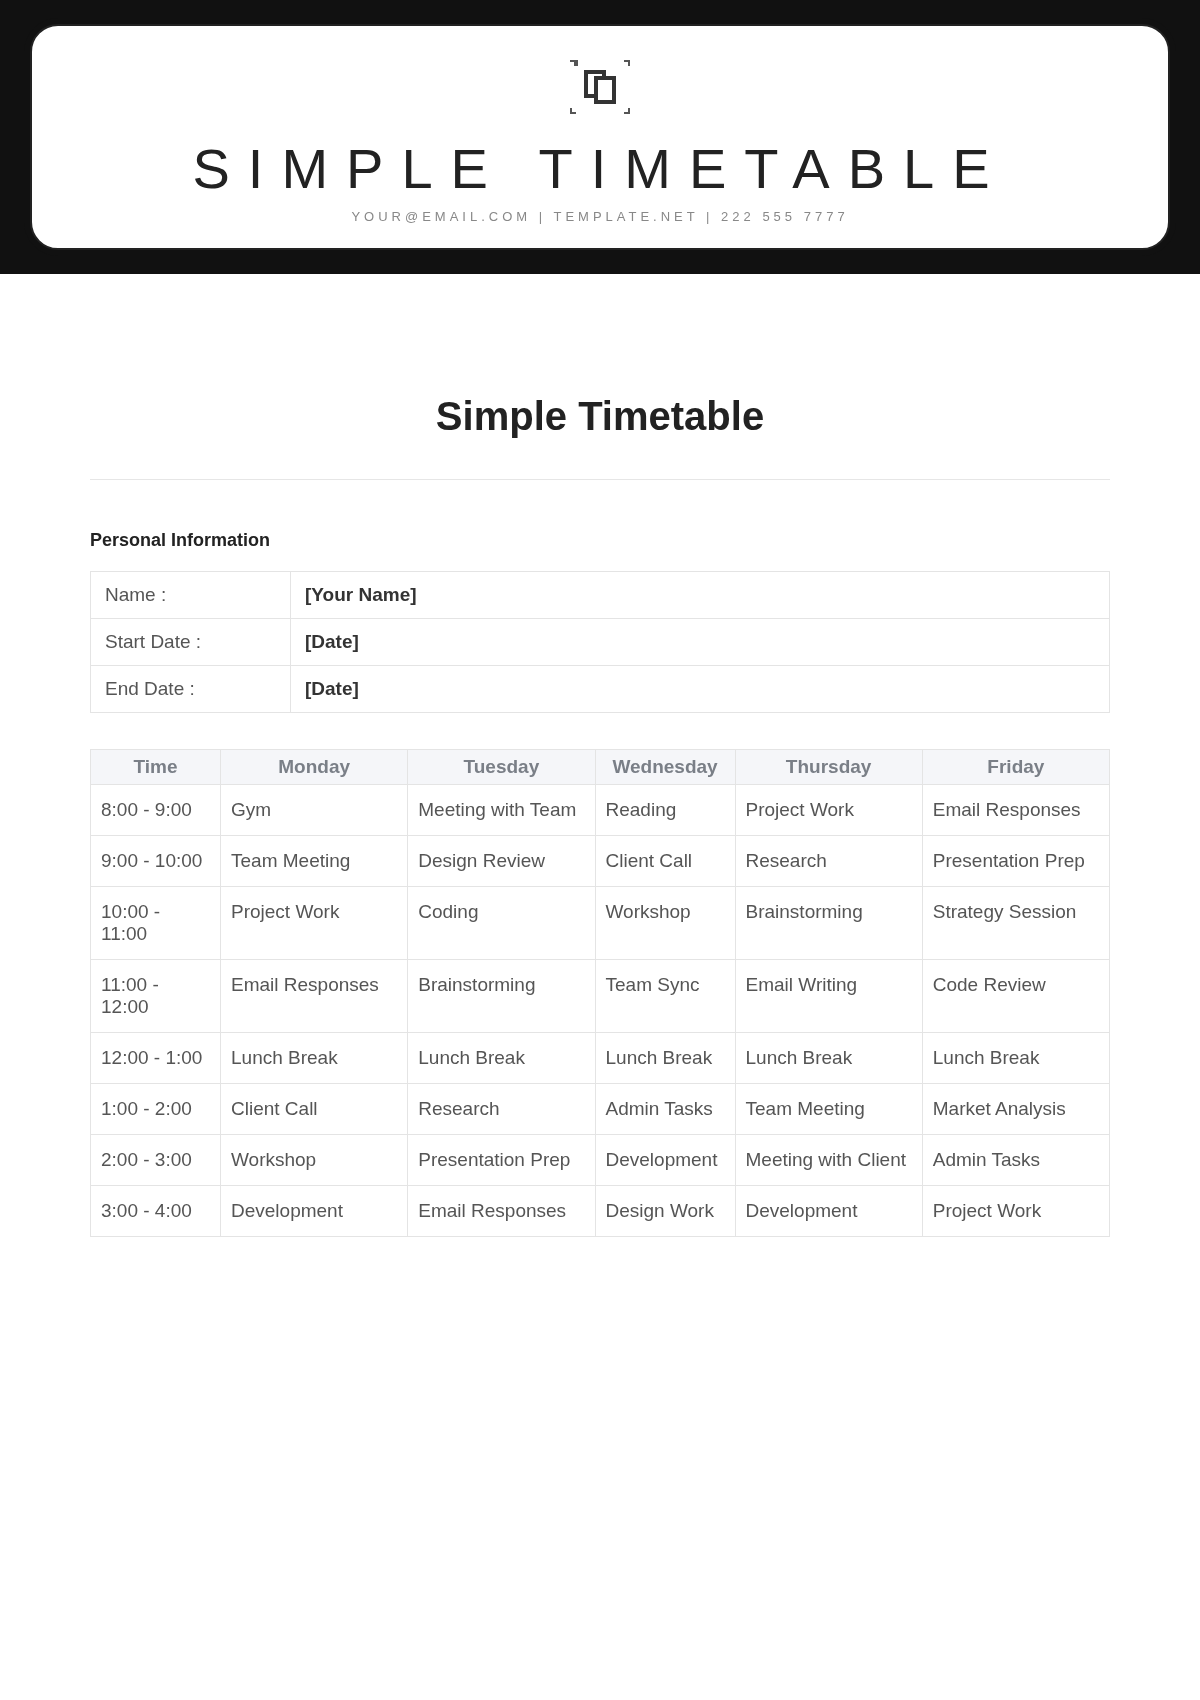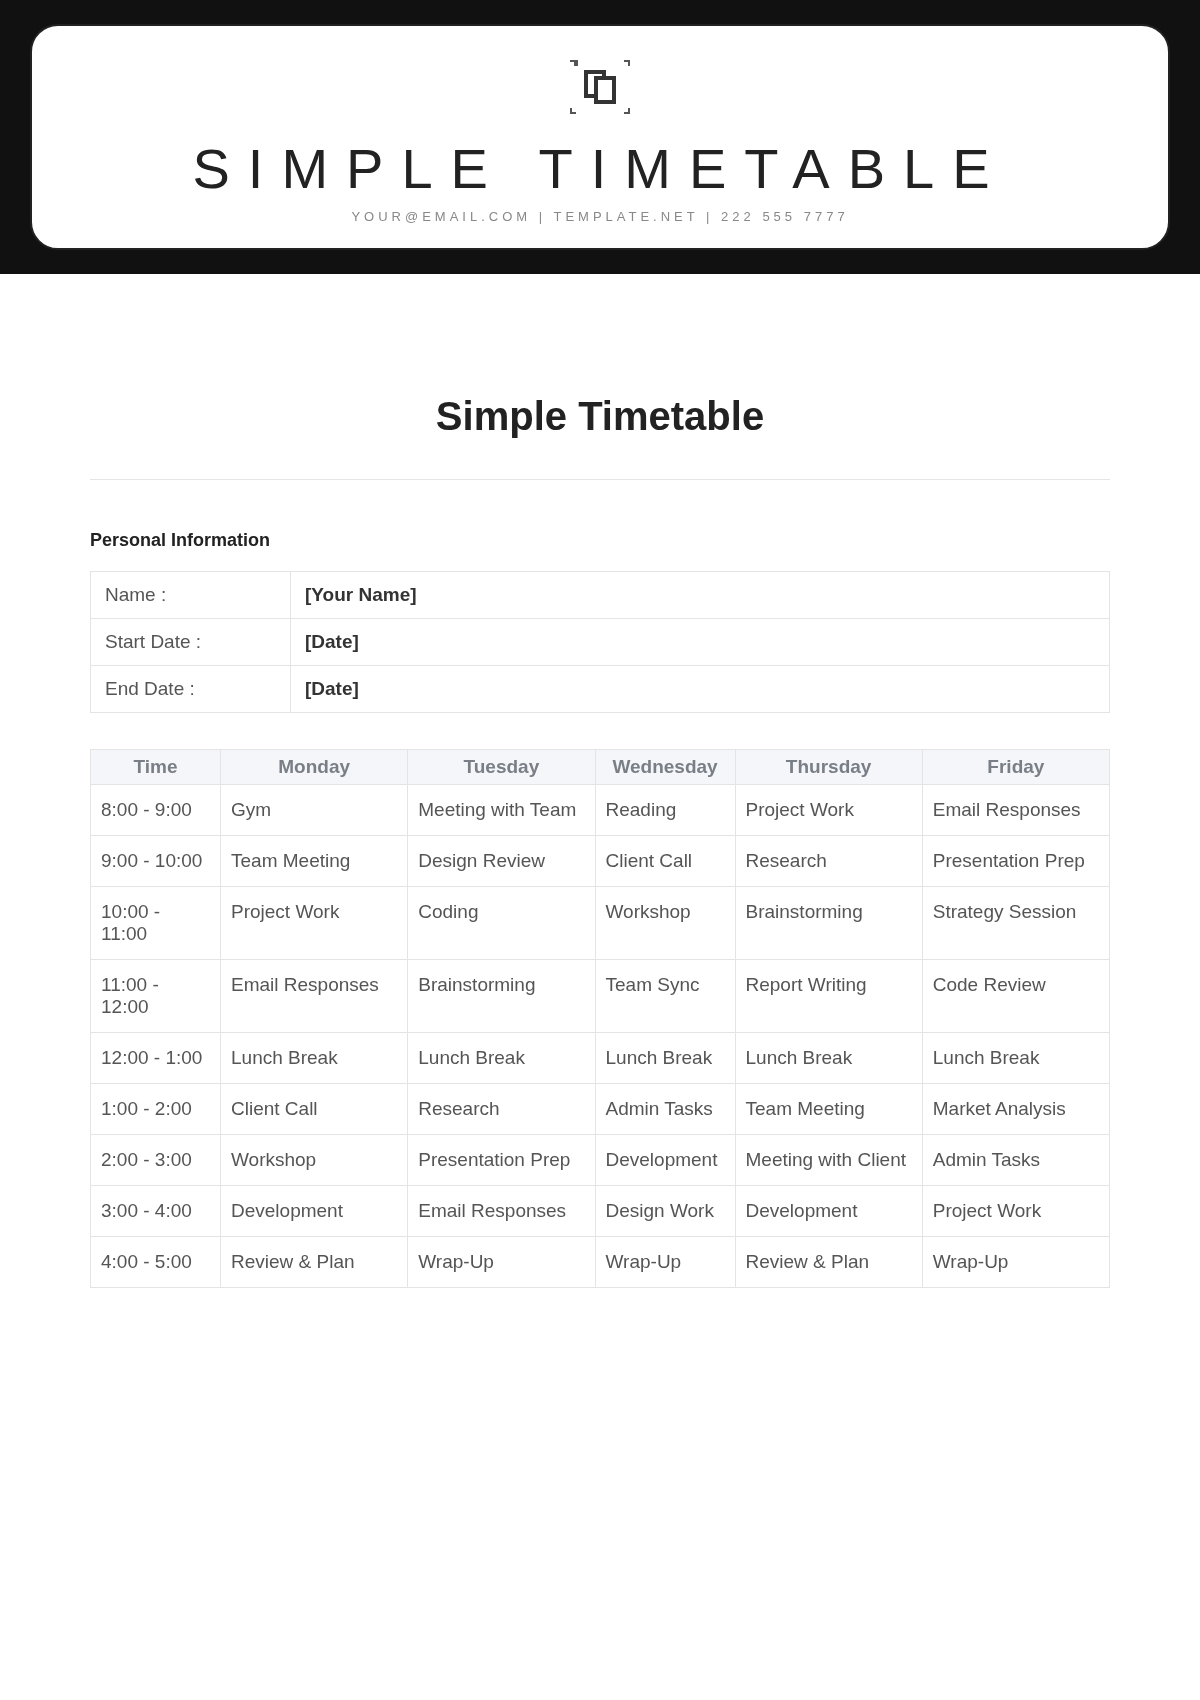--- a/index.html
+++ b/index.html
@@ -176,21 +176,21 @@
         <td>Coding</td>
         <td>Workshop</td>
         <td>Brainstorming</td>
         <td>Strategy Session</td>
       </tr>
       <tr>
         <td>11:00 - 12:00</td>
         <td>Email Responses</td>
         <td>Brainstorming</td>
         <td>Team Sync</td>
-        <td>Report Writing</td>
+        <td>Email Writing</td>
         <td>Code Review</td>
       </tr>
       <tr>
         <td>12:00 - 1:00</td>
         <td>Lunch Break</td>
         <td>Lunch Break</td>
         <td>Lunch Break</td>
         <td>Lunch Break</td>
         <td>Lunch Break</td>
       </tr>
@@ -211,23 +211,15 @@
         <td>Admin Tasks</td>
       </tr>
       <tr>
         <td>3:00 - 4:00</td>
         <td>Development</td>
         <td>Email Responses</td>
         <td>Design Work</td>
         <td>Development</td>
         <td>Project Work</td>
       </tr>
-      <tr>
-        <td>4:00 - 5:00</td>
-        <td>Review &amp; Plan</td>
-        <td>Wrap-Up</td>
-        <td>Wrap-Up</td>
-        <td>Review &amp; Plan</td>
-        <td>Wrap-Up</td>
-      </tr>
     </tbody>
   </table>
 </div>
 
 </body></html>

